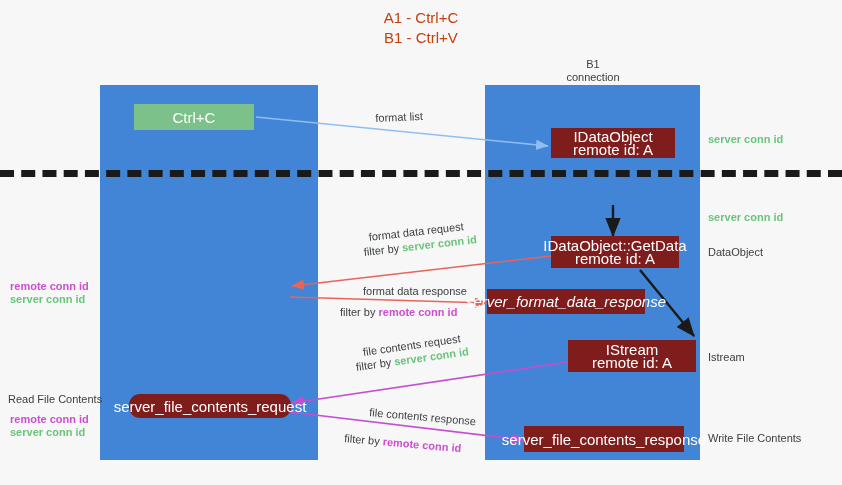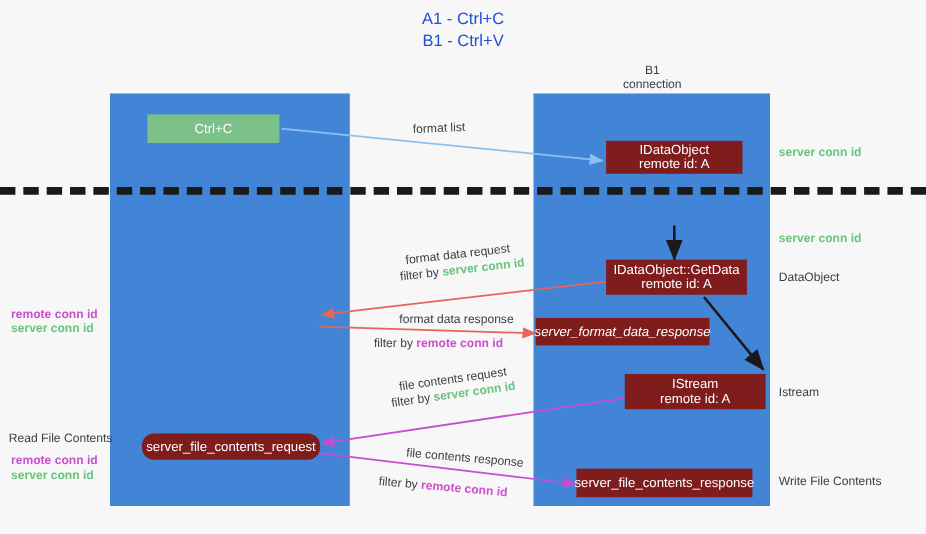--- a/index.html
+++ b/index.html
@@ -12,40 +12,40 @@
     color:#3c4043;
   }
   #stage{position:absolute;inset:0;}
   .abs{position:absolute;}
 
   
   #title{
     left:0;right:0;top:8px;
     text-align:center;
     font-size:15px;line-height:20px;
-    color:#1d4ed8;
+    color:#c2410c;
     white-space:pre-line;
   }
 
   
   .col-head{
     font-size:11px;line-height:13px;
     text-align:center;color:#3c4043;
     white-space:pre-line;
   }
 
   
   .lifeline{background:#4285d6;}
 
   
   .box{
     box-sizing:border-box;
     display:flex;align-items:center;justify-content:center;
     text-align:center;
-    font-size:12px;line-height:13px;
+    font-size:15px;line-height:13px;
     color:#ffffff;
     white-space:pre-line;
     padding:2px 4px;
   }
   .box-green{background:#7cc08a;}
   .box-orange{background:#7f1d1d;}
 
   
   .side-label{
     font-size:11px;line-height:14px;

